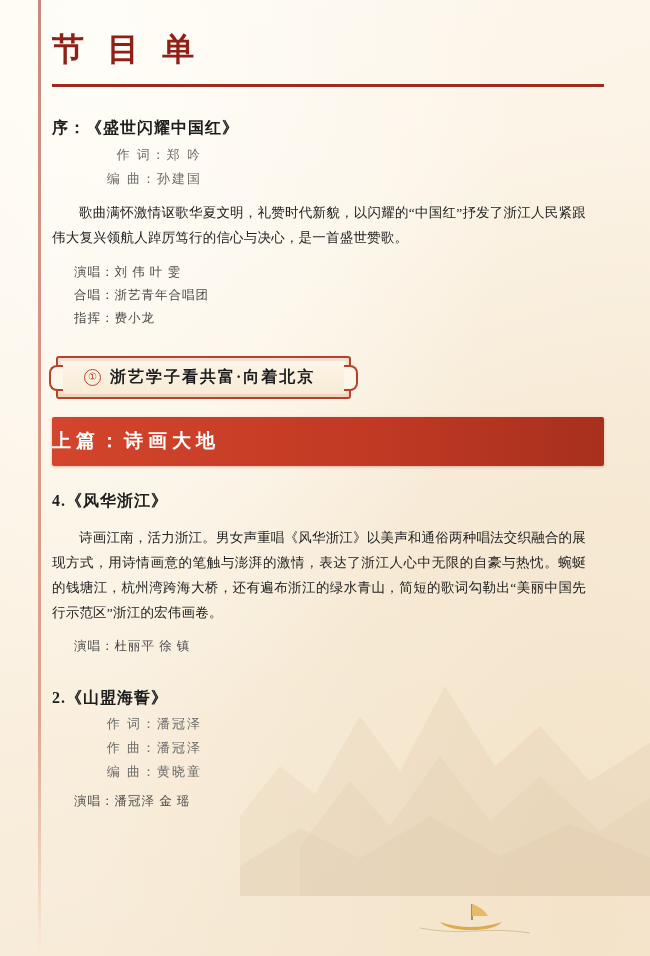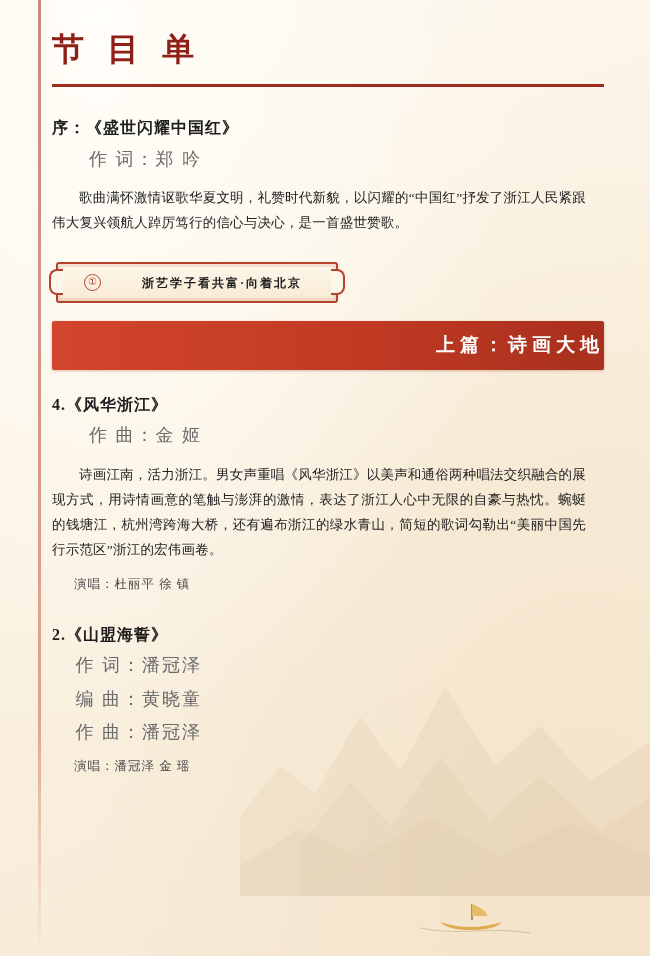--- a/index.html
+++ b/index.html
@@ -91,21 +91,21 @@
     line-height: 1.6;
     letter-spacing: 1px;
     white-space: nowrap;
   }
   .credits {
     text-align: right;
     min-width: 150px;
     margin-top: 2px;
   }
   .credit-line {
-    font-size: 18px;
+    font-size: 13px;
     color: #6b6b6b;
     line-height: 1.85;
     letter-spacing: 2px;
     white-space: nowrap;
   }
   .desc {
     font-size: 13.5px;
     color: #222;
     line-height: 1.85;
     text-align: justify;
@@ -166,33 +166,32 @@
     line-height: 14px;
     border: 1px solid #b5432c;
     border-radius: 50%;
     color: #b5432c;
     font-size: 10px;
     text-align: center;
     margin-right: 9px;
     vertical-align: 2px;
   }
   .marker-text {
-    font-size: 12px;
+    font-size: 16px;
     font-weight: 700;
     color: #1d1d1d;
     letter-spacing: 2px;
-    margin-left: 32px;
   }
 
   
   .chapter-banner {
     margin: 14px 0 22px 0;
     background: linear-gradient(90deg, #d3452c 0%, #c23a24 55%, #a8301d 100%);
     color: #fff;
-    text-align: right;
+    text-align: left;
     padding: 11px 0 12px 0;
     font-size: 19px;
     font-weight: 700;
     letter-spacing: 5px;
     border-radius: 2px;
     box-shadow: 0 1px 3px rgba(140,40,25,0.3);
   }
 
   .spacer-20 { height: 20px; }
 </style>
@@ -219,55 +218,60 @@
   <div class="content">
 
     <div class="doc-title">节 目 单</div>
     <div class="title-rule"></div>
 
     <div class="item">
       <div class="item-head">
         <div class="item-title">序：《盛世闪耀中国红》</div>
         <div class="credits">
           <div class="credit-line">作 词：郑   吟</div>
+          <div class="credit-line">编 曲：孙建国</div>
         </div>
       </div>
       <div class="desc">歌曲满怀激情讴歌华夏文明，礼赞时代新貌，以闪耀的“中国红”抒发了浙江人民紧跟伟大复兴领航人踔厉笃行的信心与决心，是一首盛世赞歌。</div>
+      <div class="perf-block">
+        <div class="perf-line">演唱：刘  伟 叶   雯</div>
+        <div class="perf-line">合唱：浙艺青年合唱团</div>
+        <div class="perf-line">指挥：费小龙</div>
+      </div>
     </div>
 
     <div class="section-marker-wrap">
       <div class="section-marker">
         <span class="marker-num">①</span><span class="marker-text">浙艺学子看共富·向着北京</span>
       </div>
     </div>
 
     <div class="chapter-banner">上篇：诗画大地</div>
 
     <div class="item">
       <div class="item-head">
         <div class="item-title">4.《风华浙江》</div>
         <div class="credits">
-          <div class="credit-line">作 曲：金   姬</div>
         </div>
       </div>
       <div class="desc">诗画江南，活力浙江。男女声重唱《风华浙江》以美声和通俗两种唱法交织融合的展现方式，用诗情画意的笔触与澎湃的激情，表达了浙江人心中无限的自豪与热忱。蜿蜒的钱塘江，杭州湾跨海大桥，还有遍布浙江的绿水青山，简短的歌词勾勒出“美丽中国先行示范区”浙江的宏伟画卷。</div>
       <div class="perf-block">
         <div class="perf-line">演唱：杜丽平 徐   镇</div>
       </div>
     </div>
 
     <div class="spacer-20"></div>
 
     <div class="item">
       <div class="item-head">
         <div class="item-title">2.《山盟海誓》</div>
         <div class="credits">
           <div class="credit-line">作 词：潘冠泽</div>
+          <div class="credit-line">作 曲：潘冠泽</div>
           <div class="credit-line">编 曲：黄晓童</div>
-          <div class="credit-line">作 曲：潘冠泽</div>
         </div>
       </div>
       <div class="perf-block">
         <div class="perf-line">演唱：潘冠泽 金   瑶</div>
       </div>
     </div>
 
   </div>
 </div>
 

